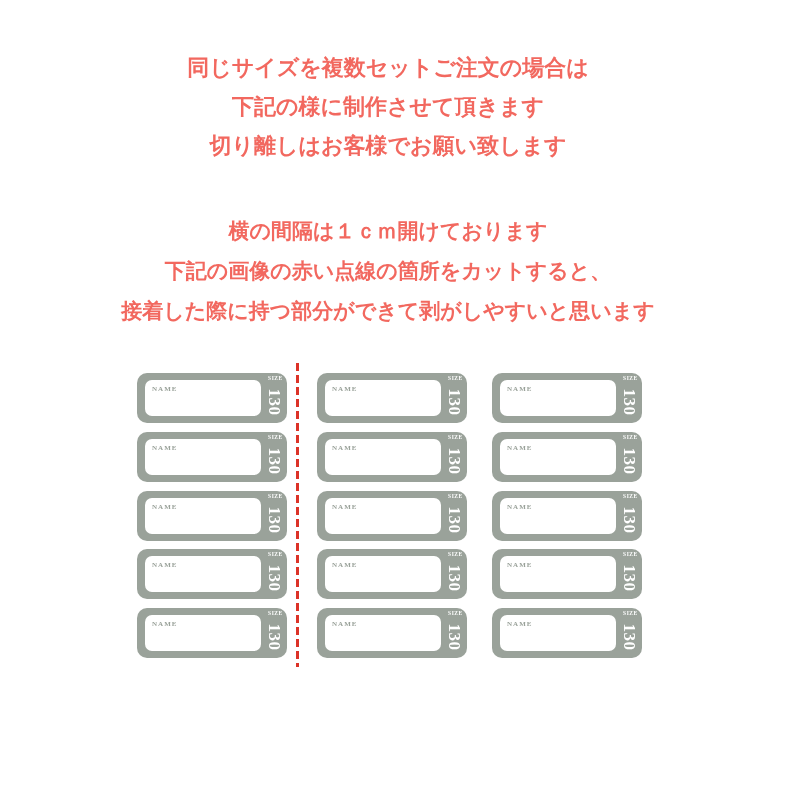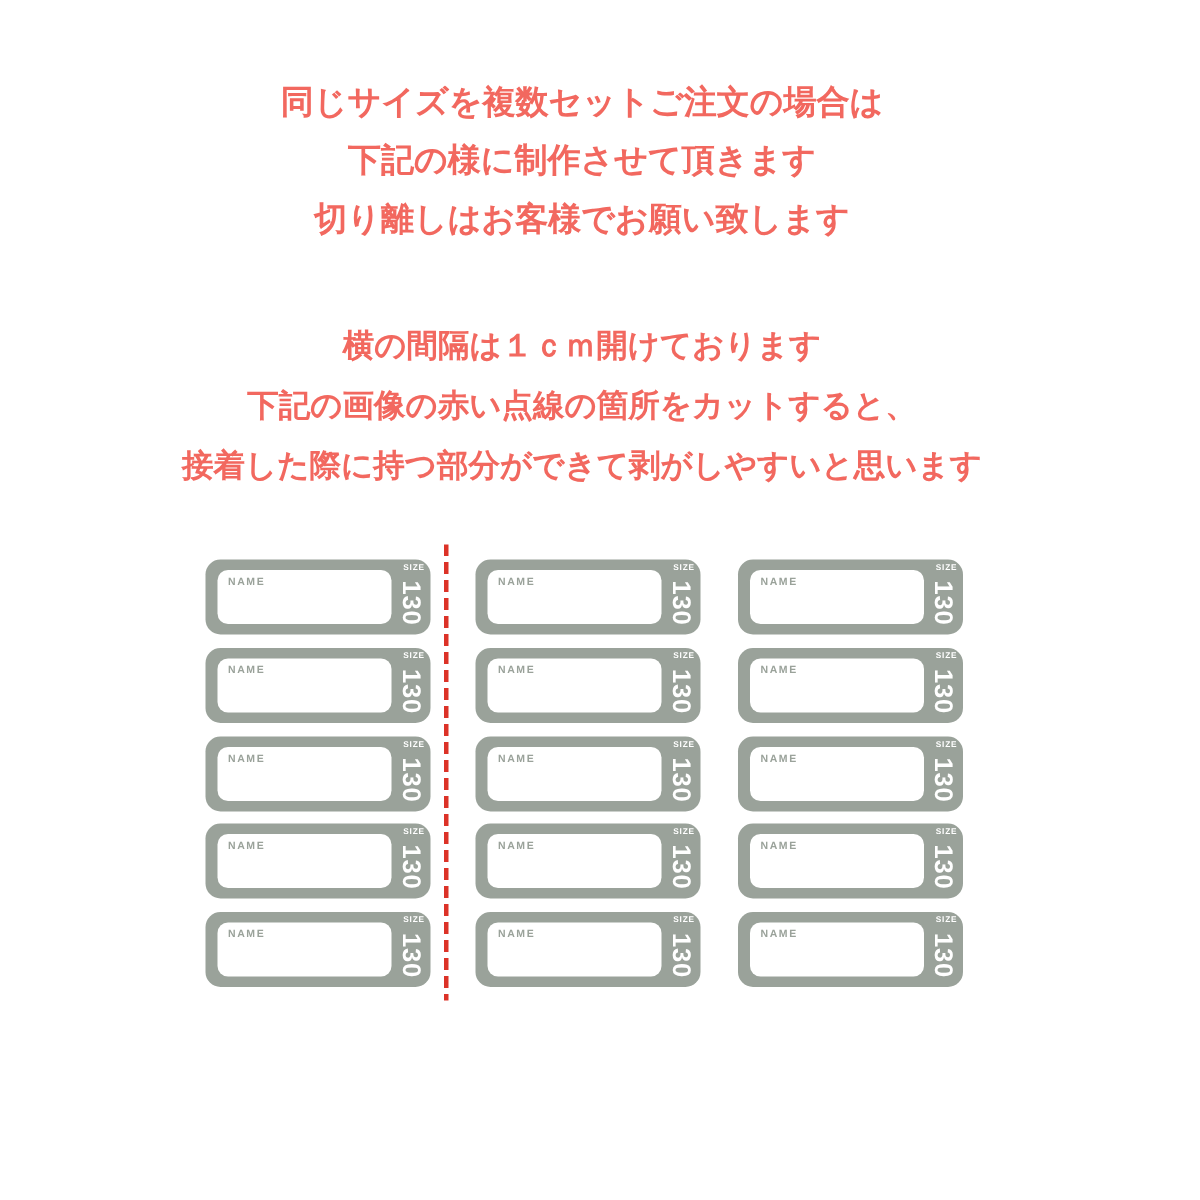--- a/index.html
+++ b/index.html
@@ -1,20 +1,20 @@
 <!DOCTYPE html>
 <html><head>
 <meta charset="utf-8">
 <style>
   html,body { margin:0; padding:0; background:#ffffff; }
   .page {
     position:relative;
     width:800px; height:800px;
     background:#ffffff;
-    font-family:Liberation Sans, sans-serif;
+    font-family:Liberation Serif, serif;
     overflow:hidden;
   }
   
   .notice {
     position:absolute; left:-12px; width:800px;
     text-align:center;
     color:#F2685F;
     font-weight:bold;
   }
   .notice p { margin:0; }

